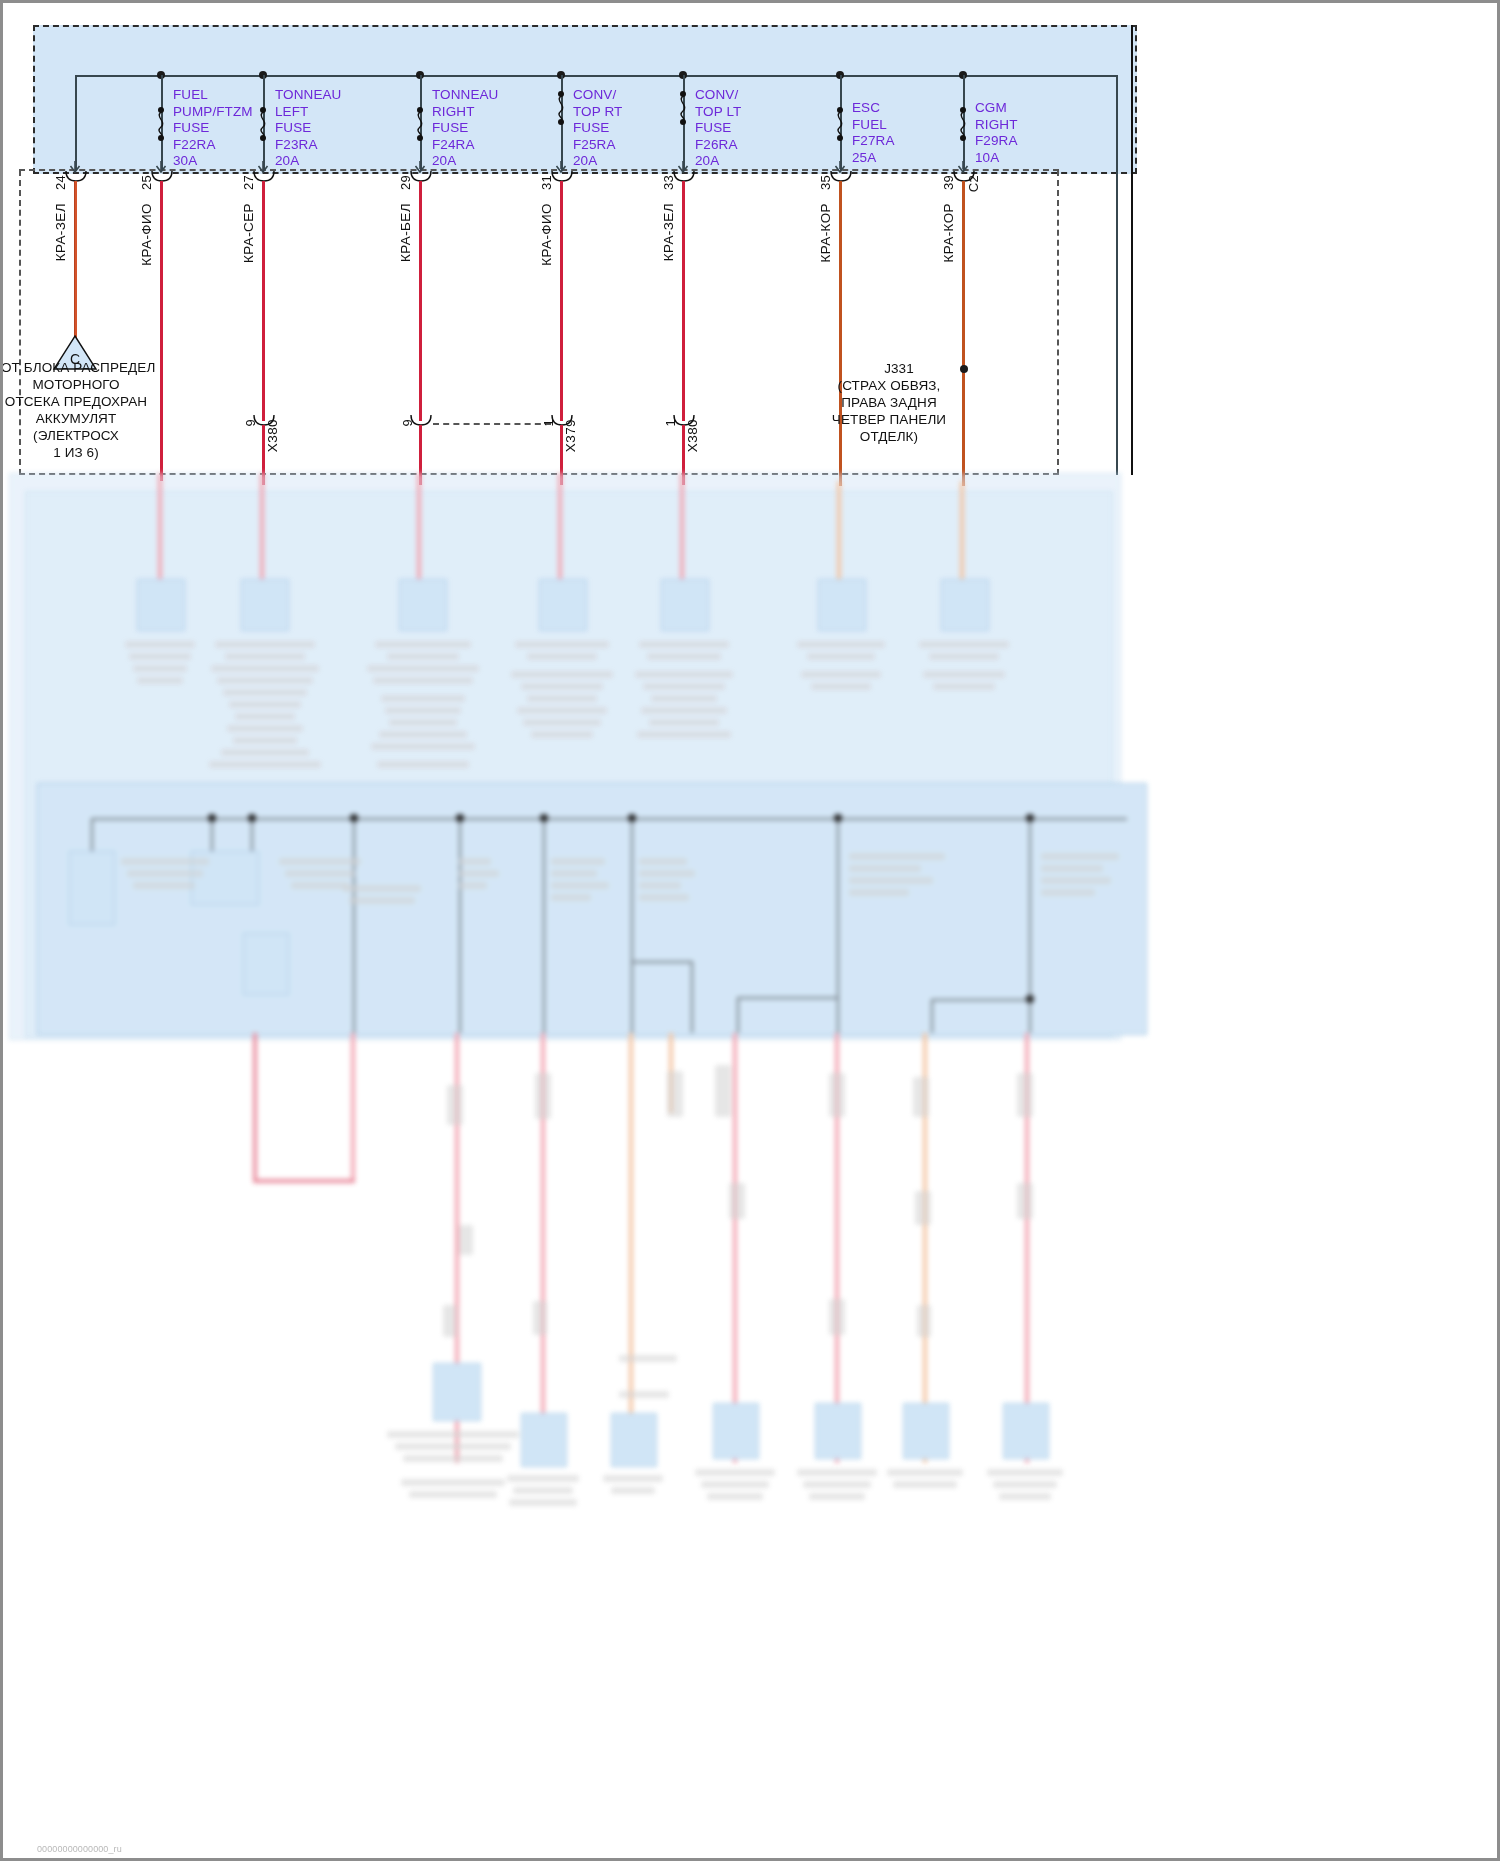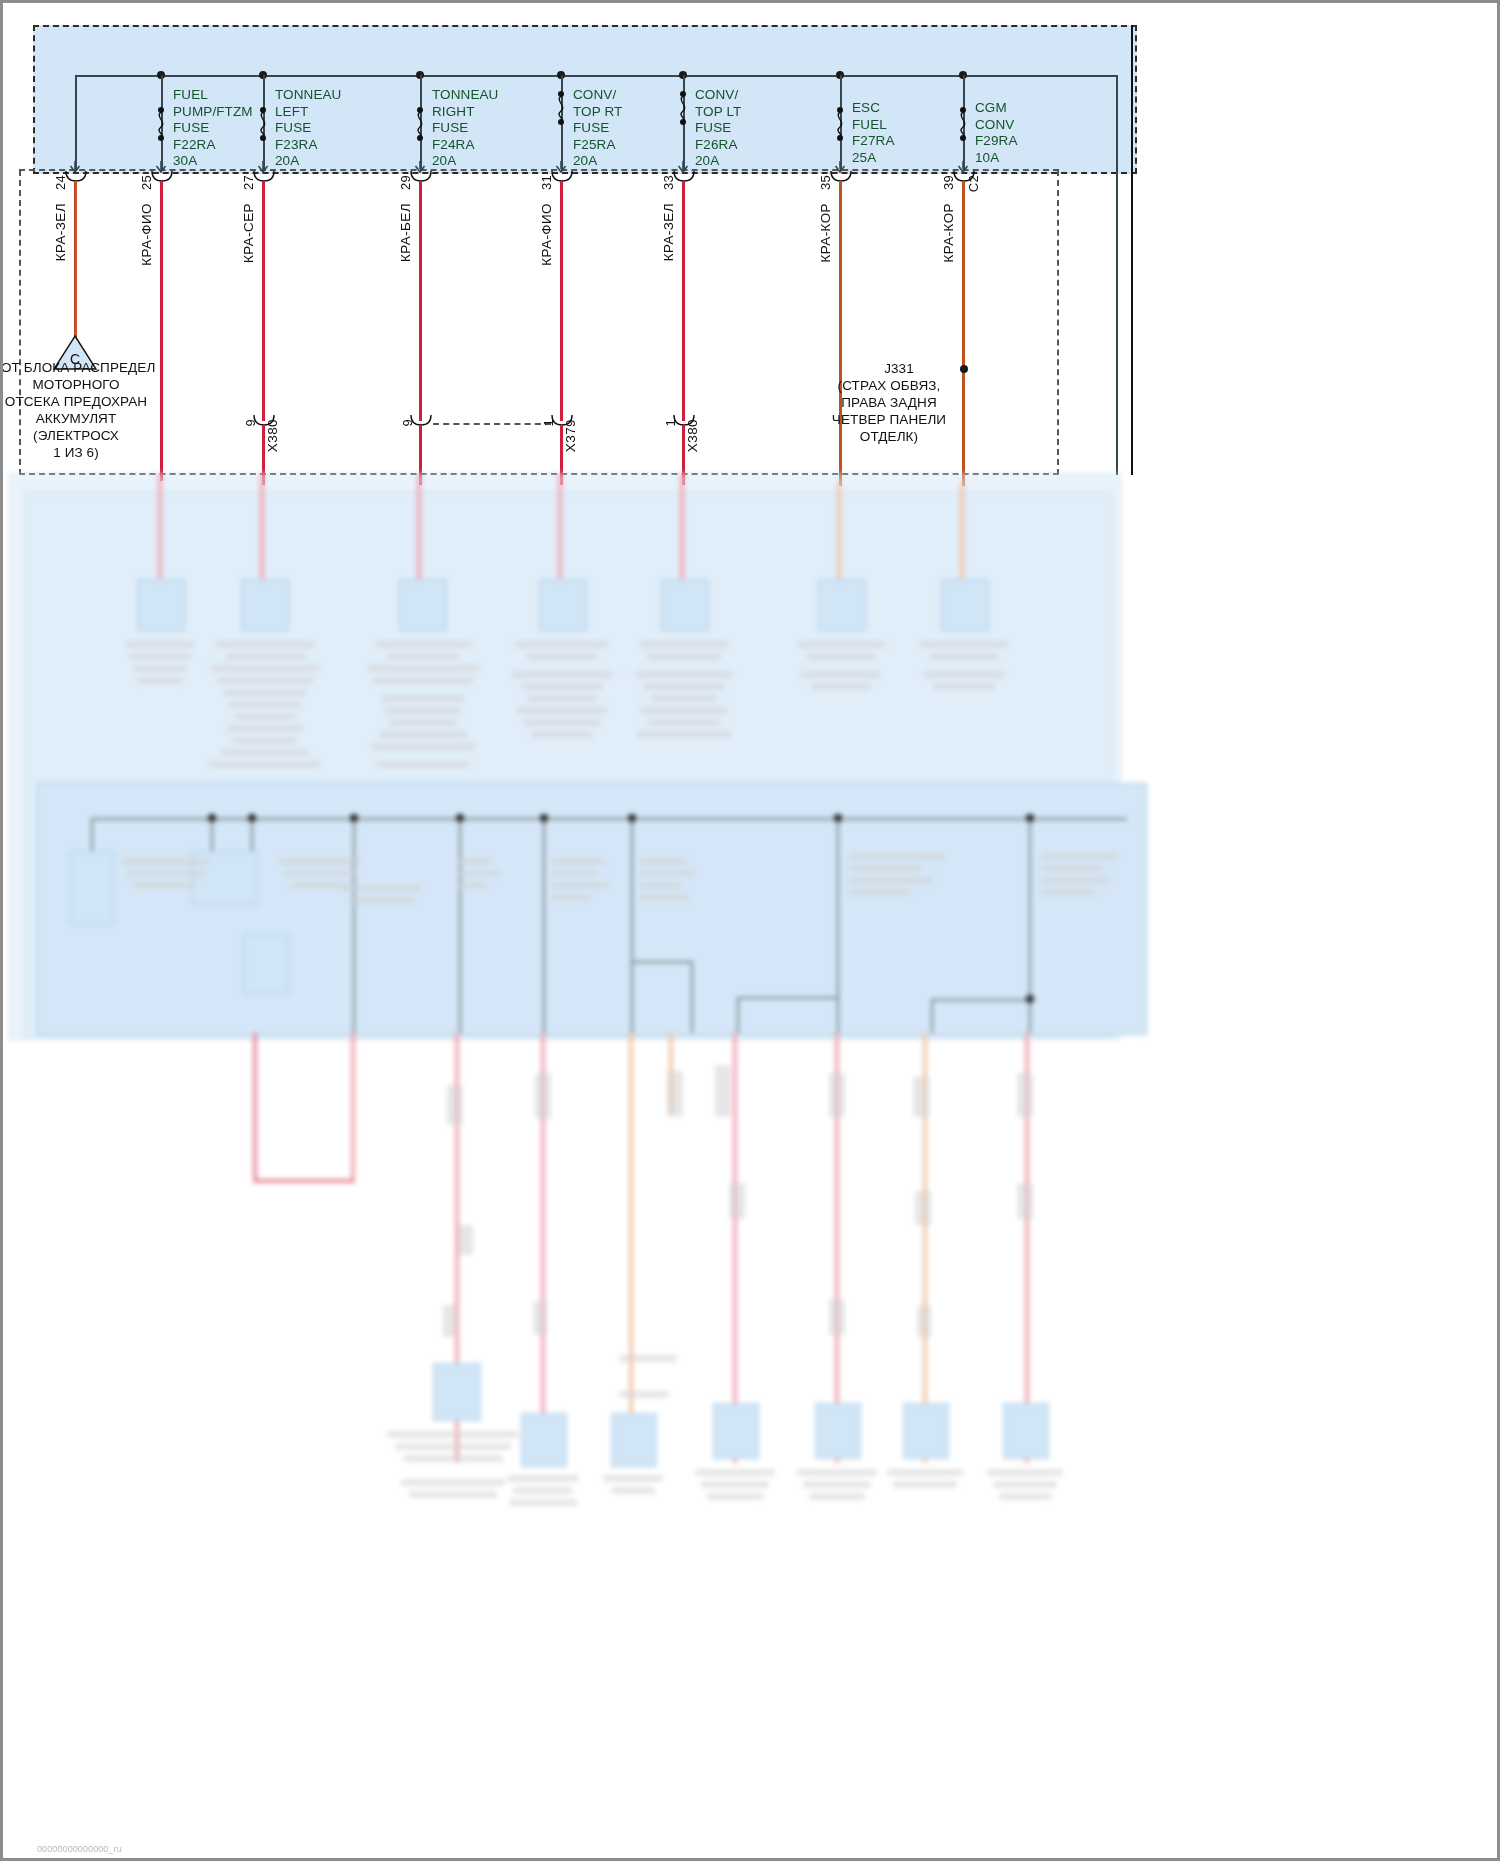--- a/index.html
+++ b/index.html
@@ -24,21 +24,21 @@
   .dot{position:absolute;width:8px;height:8px;border-radius:50%;background:#1a1a1a;}
 
   .fusebox{
     position:absolute;
     background:#d3e6f7;
     border:2.5px dashed #2b2b2b;
   }
   .bluepanel{position:absolute;background:#d3e6f7;border:1px solid #9cc3e0;}
 
   .fuselabel{
-    position:absolute;font-size:13.5px;line-height:16.6px;color:#14532d;
+    position:absolute;font-size:13.5px;line-height:16.6px;color:#6d28d9;
     white-space:pre;letter-spacing:.1px;
   }
   .pinnum{
     position:absolute;font-size:13px;color:#111;
     writing-mode:vertical-rl;transform:rotate(180deg);
     letter-spacing:.3px;
   }
   .wirecode{
     position:absolute;font-size:13.5px;color:#111;
     writing-mode:vertical-rl;transform:rotate(180deg);
@@ -331,21 +331,21 @@
   <div class="dot" style="left:956px;top:68px;"></div>
   <div class="vline" style="left:960px;top:72px;height:96px;"></div>
   <div class="squig" style="left:953px;top:104px;">
     <svg width="14" height="34" viewBox="0 0 14 34">
       <circle cx="7" cy="3" r="3" fill="#111"></circle>
         <circle cx="7" cy="31" r="3" fill="#111"></circle>
       <path d="M7 5 C1 10 13 15 7 20 C1 25 11 27 7 30" stroke="#111" stroke-width="1.4" fill="none"></path>
     </svg>
   </div>
   <div class="fuselabel" style="left:972px;top:97px;">CGM
-CONV
+RIGHT
 F29RA
 10A</div>
   <div class="arrow" style="left:954px;top:158px;">
     <svg width="12" height="12" viewBox="0 0 12 12">
         <path d="M6 0 L6 8 M1.5 5 L6 11 L10.5 5" stroke="#37474f" stroke-width="1.6" fill="none"></path>
       </svg>
   </div>
   <div class="cup" style="left:950px;top:168px;">
     <svg width="22" height="12" viewBox="0 0 22 12">
         <path d="M1 0 Q1 10 11 10 Q21 10 21 0" stroke="#111" stroke-width="1.4" fill="none"></path>

